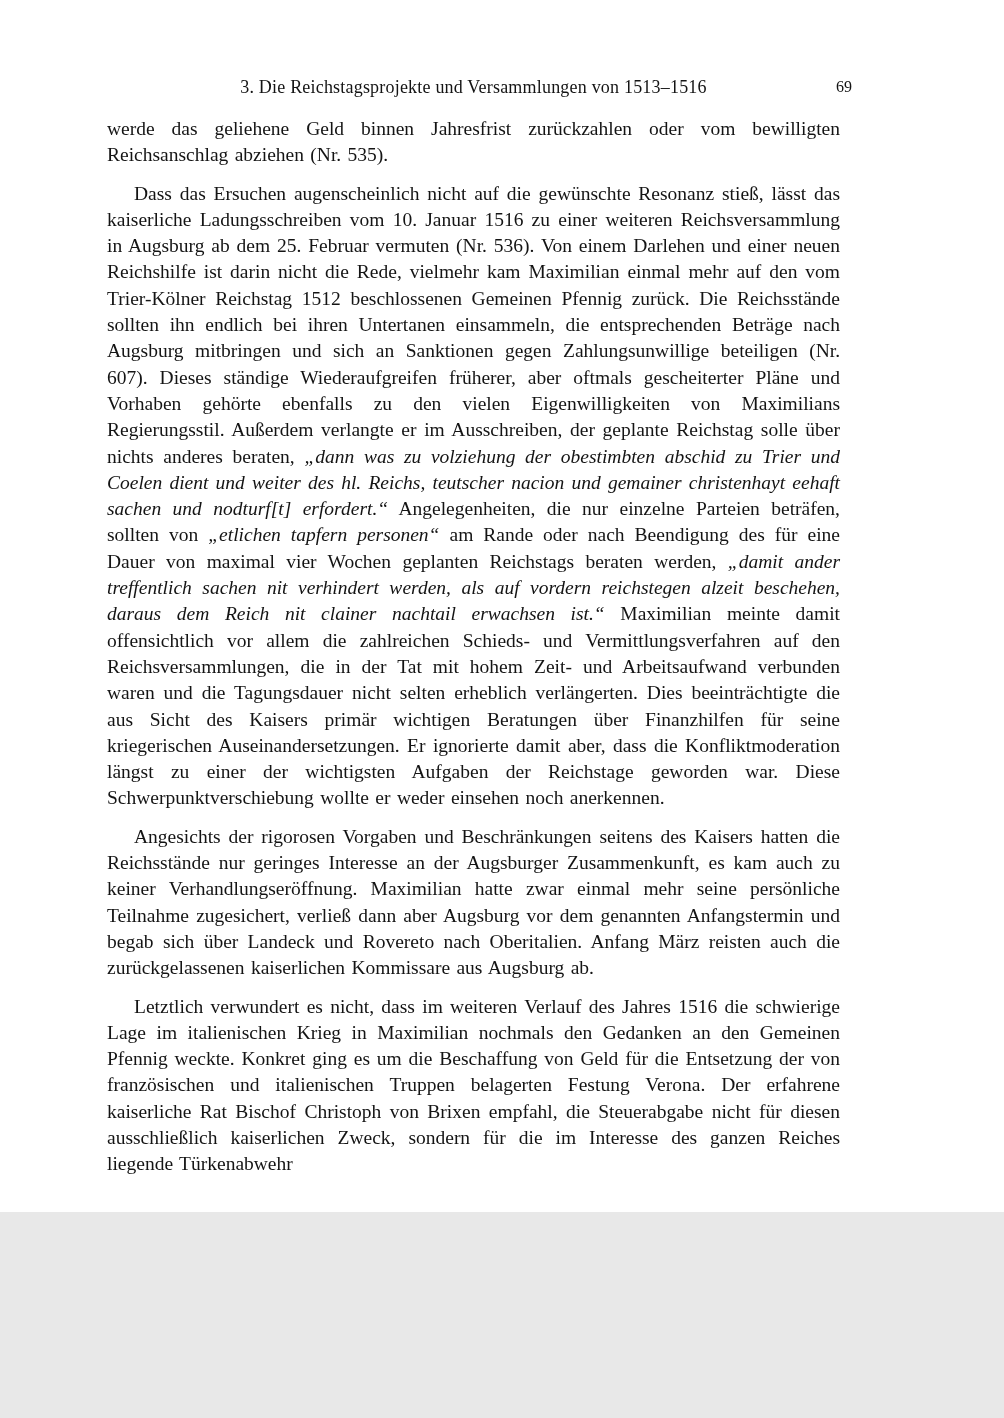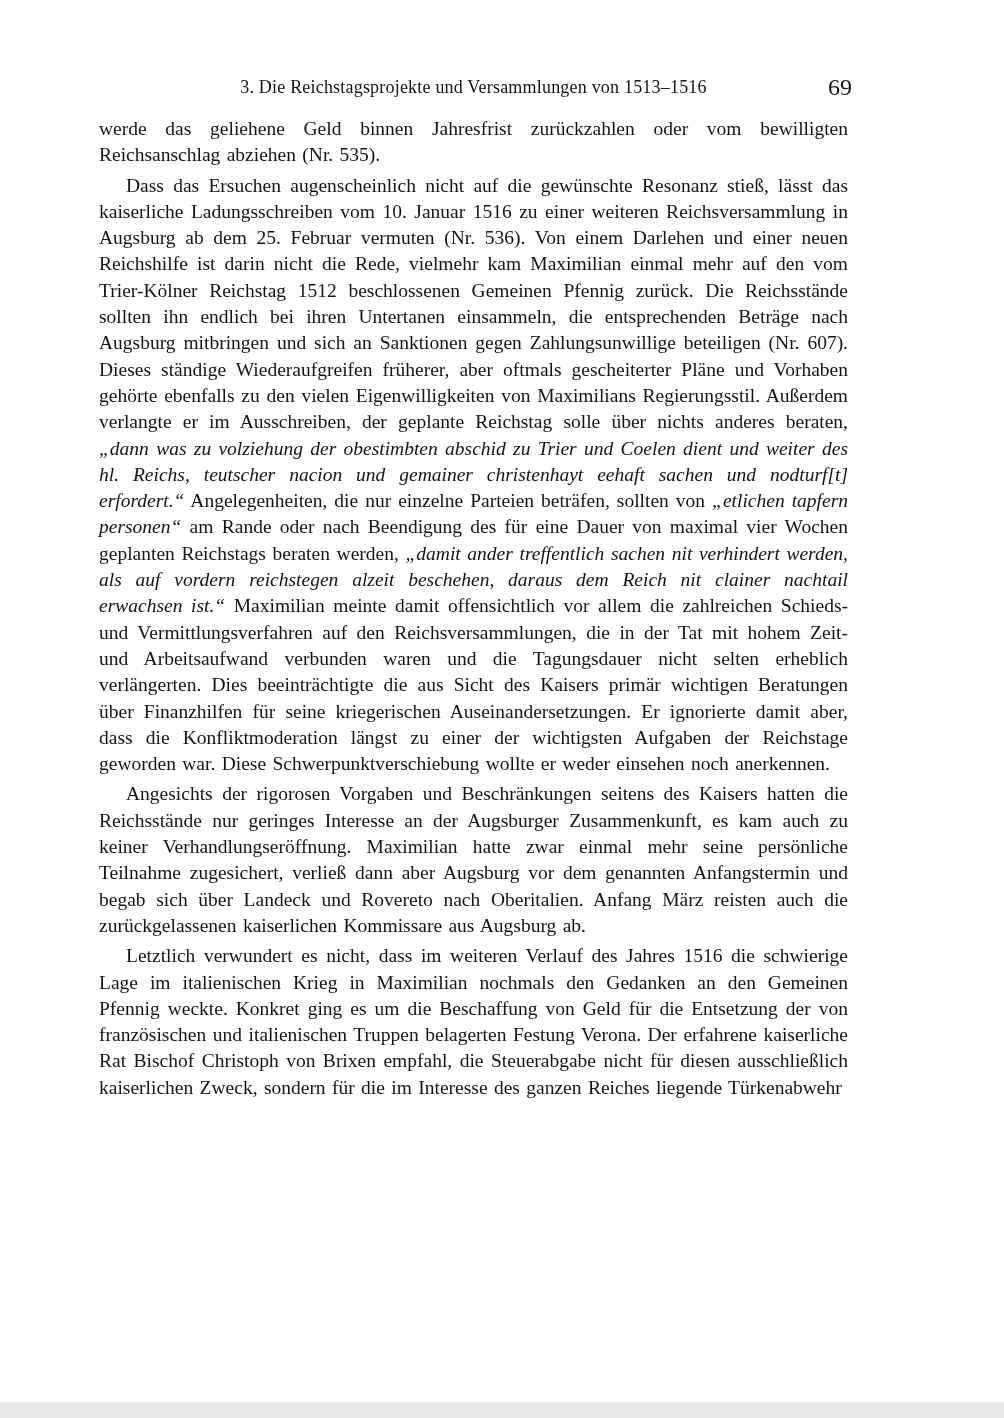--- a/index.html
+++ b/index.html
@@ -3,21 +3,21 @@
 <meta charset="utf-8">
 <style>
   html, body {
     margin: 0;
     padding: 0;
     background: #e8e8e8;
   }
   .page {
     position: relative;
     width: 1004px;
-    height: 1402px;
+    height: 1212px;
     margin: 0 auto;
     background: #ffffff;
     font-family: "Liberation Serif", serif;
     color: #141414;
     overflow: hidden;
   }
   .content {
     position: absolute;
     left: 95px;
     top: 74px;
@@ -33,26 +33,26 @@
     display: block;
     text-align: center;
     font-size: 18px;
     line-height: 26px;
     letter-spacing: 0.2px;
   }
   .running-header .folio {
     position: absolute;
     right: 0;
     top: 0;
-    font-size: 24px;
+    font-size: 16px;
     line-height: 26px;
     text-align: center;
   }
   .body-text p {
-    margin: 4px;
+    margin: 12px;
     padding: 0;
     font-size: 19.5px;
     line-height: 26.3px;
     text-align: justify;
     word-spacing: 1.5px;
     hyphens: auto;
     -webkit-hyphens: auto;
   }
   .body-text p.indent {
     text-indent: 27px;

